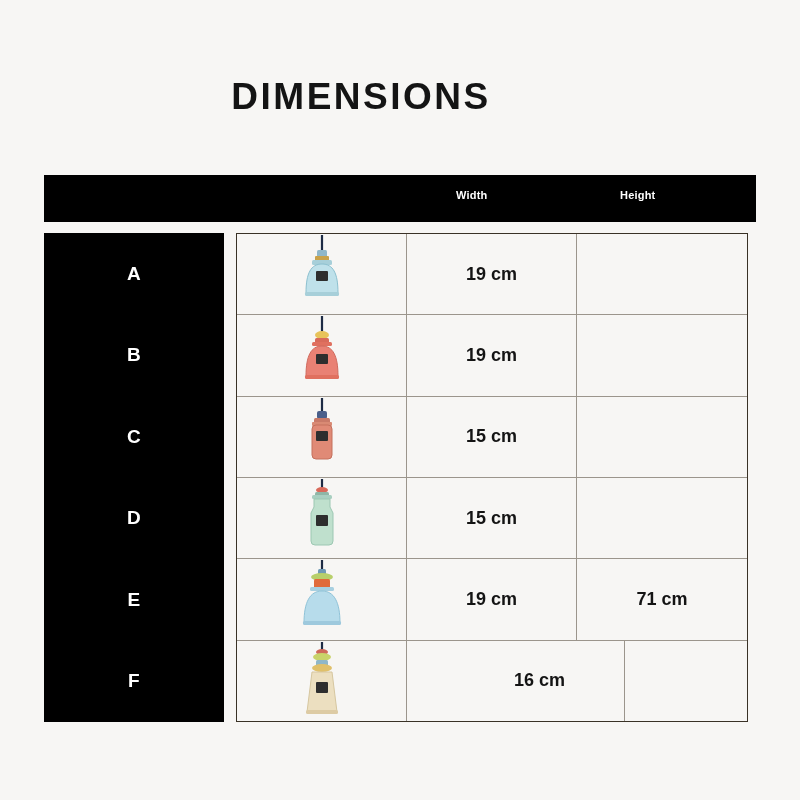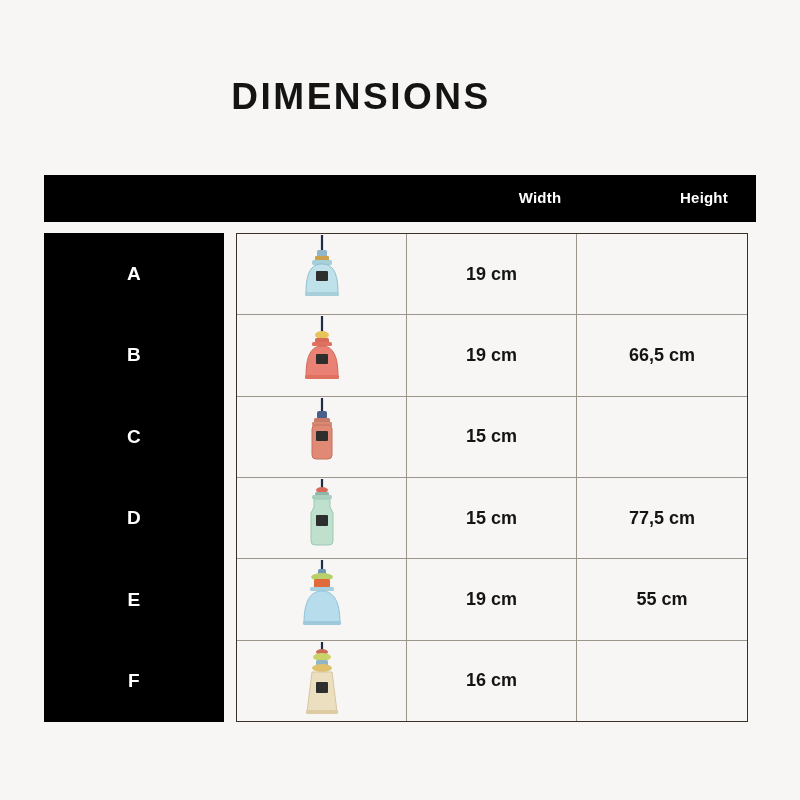--- a/index.html
+++ b/index.html
@@ -37,24 +37,23 @@
     position: absolute;
     left: 44px;
     top: 175px;
     width: 712px;
     height: 47px;
     background: #000000;
   }
   .header-label {
     position: absolute;
     top: 14px;
-    font-size: 15px;
+    font-size: 11px;
     font-weight: bold;
     color: #ffffff;
-    text-align: center;
     letter-spacing: 0.2px;
   }
   .header-width { left: 412px; width: 168px; }
   .header-height { left: 576px; width: 168px; }
 
   
   .letter-col {
     position: absolute;
     left: 44px;
     top: 233px;
@@ -87,21 +86,21 @@
     display: flex;
     flex-direction: column;
     background: transparent;
   }
   .row {
     flex: 1 1 0;
     display: flex;
     border-bottom: 1px solid #8d8madd;
     border-bottom: 1px solid #9b958c;
   }
-  .row:last-child { border-bottom: none; }
+  .row:last-child { border-bottom: none; gap: 48px; }
   .cell {
     display: flex;
     align-items: center;
     justify-content: center;
     box-sizing: border-box;
     border-right: 1px solid #9b958c;
     font-size: 18px;
     font-weight: bold;
     color: #141414;
   }
@@ -165,21 +164,20 @@
             <ellipse cx="32" cy="19" rx="7" ry="4" fill="#e8c35a"></ellipse>
             <rect x="25" y="22" width="14" height="5" rx="1.5" fill="#d86a5a"></rect>
             <rect x="22" y="26" width="20" height="4" rx="1.5" fill="#e0705f"></rect>
             <path d="M16 60 C16 40 21 30 32 30 C43 30 48 40 48 60 Z" fill="#e98174" stroke="#cf6a5d" stroke-width="1"></path>
             <rect x="26" y="38" width="12" height="10" rx="1" fill="#2e2e2e"></rect>
             <rect x="15" y="59" width="34" height="4" rx="1.5" fill="#e0705f"></rect>
           </svg>
         </div>
       </div>
       <div class="cell cell-w">19 cm</div>
-      <div class="cell cell-h">66,5 cm</div>
     </div>
 
     <div class="row">
       <div class="cell cell-img">
         <div class="lamp">
           <svg width="64" height="78" viewBox="0 0 64 78">
             <line x1="32" y1="0" x2="32" y2="14" stroke="#1d2b44" stroke-width="2.2"></line>
             <rect x="27" y="13" width="10" height="8" rx="2" fill="#4a5f8a"></rect>
             <rect x="24" y="20" width="16" height="5" rx="1.5" fill="#c97a68"></rect>
             <rect x="22" y="24" width="20" height="4" rx="1" fill="#d98a74"></rect>
@@ -198,39 +196,38 @@
             <line x1="32" y1="0" x2="32" y2="9" stroke="#1d2b44" stroke-width="2.2"></line>
             <ellipse cx="32" cy="11" rx="6" ry="3" fill="#d96a5a"></ellipse>
             <rect x="25" y="13" width="14" height="4" rx="1.5" fill="#8fb6a6"></rect>
             <rect x="22" y="16" width="20" height="4" rx="1.5" fill="#a8cfc0"></rect>
             <path d="M24 20 h16 v8 l3 6 v28 a4 4 0 0 1 -4 4 h-14 a4 4 0 0 1 -4 -4 v-28 l3 -6 z" fill="#bfe0cd" stroke="#9cc7b2" stroke-width="1"></path>
             <rect x="26" y="36" width="12" height="11" rx="1" fill="#2e2e2e"></rect>
           </svg>
         </div>
       </div>
       <div class="cell cell-w">15 cm</div>
-      <div class="cell cell-h">77,5 cm</div>
     </div>
 
     <div class="row">
       <div class="cell cell-img">
         <div class="lamp">
           <svg width="64" height="78" viewBox="0 0 64 78">
             <line x1="32" y1="0" x2="32" y2="10" stroke="#1d2b44" stroke-width="2.2"></line>
             <rect x="28" y="9" width="8" height="6" rx="1.5" fill="#6f9ab5"></rect>
             <ellipse cx="32" cy="17" rx="11" ry="4" fill="#b8cf6a"></ellipse>
             <rect x="24" y="19" width="16" height="9" rx="1.5" fill="#e06a3a"></rect>
             <rect x="20" y="27" width="24" height="4" rx="1.5" fill="#a7cfe0"></rect>
             <path d="M14 63 C14 42 20 31 32 31 C44 31 50 42 50 63 Z" fill="#b7dceb" stroke="#8fc3d8" stroke-width="1"></path>
             <rect x="13" y="61" width="38" height="4" rx="1.5" fill="#9ec9dd"></rect>
           </svg>
         </div>
       </div>
       <div class="cell cell-w">19 cm</div>
-      <div class="cell cell-h">55 cm</div>
+      <div class="cell cell-h">71 cm</div>
     </div>
 
     <div class="row">
       <div class="cell cell-img">
         <div class="lamp">
           <svg width="64" height="78" viewBox="0 0 64 78">
             <line x1="32" y1="0" x2="32" y2="8" stroke="#1d2b44" stroke-width="2.2"></line>
             <ellipse cx="32" cy="10" rx="6" ry="3" fill="#cf6a5a"></ellipse>
             <ellipse cx="32" cy="15" rx="9" ry="4" fill="#c9d36a"></ellipse>
             <rect x="26" y="18" width="12" height="6" rx="1.5" fill="#8fb7c9"></rect>

